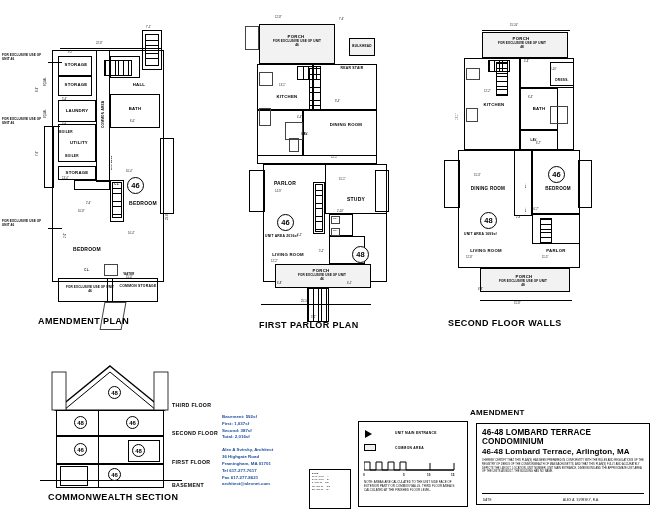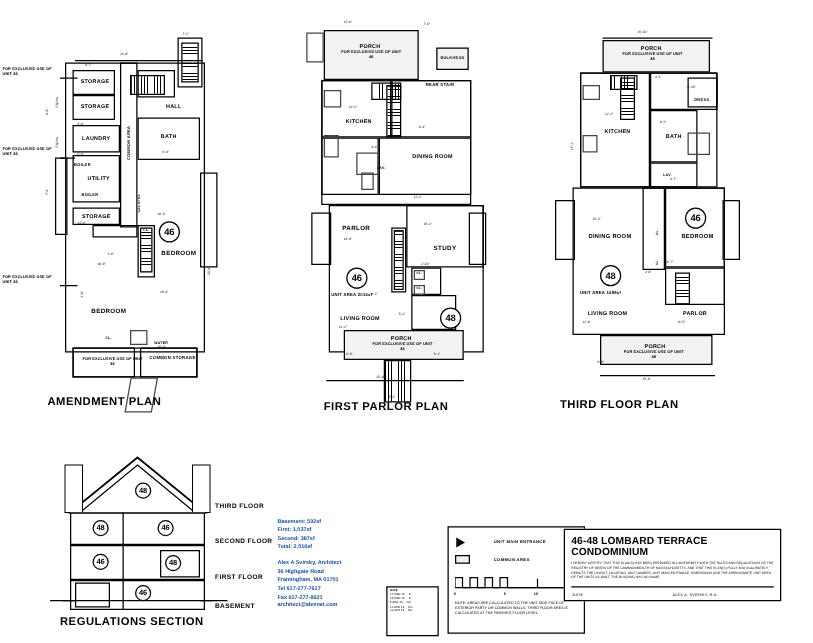--- a/index.html
+++ b/index.html
@@ -281,21 +281,21 @@
     <div class="dim abs" style="left:104px;top:122px;">6'-7"</div>
     <div class="dim abs" style="left:42px;top:154px;">15'-3"</div>
     <div class="dim abs" style="left:100px;top:188px;">16'-7"</div>
     <div class="dim abs" style="left:84px;top:196px;">2'-8"</div>
     <div class="dim abs" style="left:34px;top:236px;">12'-8"</div>
     <div class="dim abs" style="left:110px;top:236px;">11'-5"</div>
     <div class="dim abs" style="left:46px;top:268px;">6'-8"</div>
     <div class="dim abs" style="left:82px;top:282px;">15'-8"</div>
     <div class="lead" style="left:48px;top:280px;width:92px;"></div>
 
-    <div class="ttl abs" style="left:16px;top:298px;">THIRD FLOOR PLAN</div>
+    <div class="ttl abs" style="left:16px;top:298px;">SECOND FLOOR WALLS</div>
   </div>
 
   <div class="abs" style="left:40px;top:360px;width:200px;height:150px;">
 
     <svg width="120" height="54" style="position:absolute;left:10px;top:4px;">
       <polygon points="60,2 114,46 6,46" fill="#fff" stroke="#000" stroke-width="1.4"></polygon>
       <polygon points="60,8 106,46 14,46" fill="#fff" stroke="#000" stroke-width="1"></polygon>
       <rect x="2" y="8" width="14" height="38" fill="#fff" stroke="#000" stroke-width=".8"></rect>
       <rect x="104" y="8" width="14" height="38" fill="#fff" stroke="#000" stroke-width=".8"></rect>
     </svg>
@@ -316,21 +316,21 @@
     <div class="unit sm" style="left:86px;top:56px;">46</div>
     <div class="unit sm" style="left:34px;top:83px;">46</div>
     <div class="unit sm" style="left:92px;top:84px;">48</div>
     <div class="unit sm" style="left:68px;top:108px;">46</div>
 
     <div class="flrlbl" style="left:132px;top:42px;">THIRD FLOOR</div>
     <div class="flrlbl" style="left:132px;top:70px;">SECOND FLOOR</div>
     <div class="flrlbl" style="left:132px;top:99px;">FIRST FLOOR</div>
     <div class="flrlbl" style="left:132px;top:122px;">BASEMENT</div>
 
-    <div class="ttl abs" style="left:8px;top:132px;">REGULATIONS SECTION</div>
+    <div class="ttl abs" style="left:8px;top:132px;">COMMONWEALTH SECTION</div>
   </div>
 
   <div class="abs" style="left:222px;top:414px;width:110px;">
     <div class="archtext">
       <span class="blk">Basement: 592sf</span>
       <span class="blk">First: 1,037sf</span>
       <span class="blk">Second: 387sf</span>
       <span class="blk">Total: 2,016sf</span>
     </div>
     <div class="archtext" style="margin-top:6px;">
@@ -387,24 +387,28 @@
       <line x1="90" y1="10" x2="90" y2="3" stroke="#000" stroke-width="1"></line>
     </svg>
     <div class="scale-num abs" style="left:4px;top:51px;">0</div>
     <div class="scale-num abs" style="left:44px;top:51px;">5</div>
     <div class="scale-num abs" style="left:68px;top:51px;">10</div>
     <div class="scale-num abs" style="left:92px;top:51px;">15</div>
 
     <div class="note abs" style="left:5px;top:59px;width:100px;">NOTE:   AREAS ARE CALCULATED TO THE UNIT SIDE FACE OF EXTERIOR PARTY OR COMMON WALLS. THIRD FLOOR AREA IS CALCULATED AT THE FINISHED FLOOR LEVEL.</div>
   </div>
 
-
-  <div class="amendbox" style="left:451px;top:423px;width:174px;height:58px;">
+  <div class="abs" style="left:470px;top:408px;width:172px;">
+    <div class="amend-label">AMENDMENT</div>
+  </div>
+
+  <div class="amendbox" style="left:476px;top:423px;width:174px;height:82px;">
     <div style="padding:4px 5px 0 5px;">
       <div class="amend-h1">46-48 LOMBARD TERRACE CONDOMINIUM</div>
+      <div class="amend-h2" style="margin-top:1px;">46-48 Lombard Terrace, Arlington, MA</div>
       <div class="cert" style="margin-top:3px;">I HEREBY CERTIFY THAT THIS PLAN(S) HAS BEEN PREPARED IN CONFORMITY WITH THE RULES AND REGULATIONS OF THE REGISTRY OF DEEDS OF THE COMMONWEALTH OF MASSACHUSETTS, AND THAT THIS PLAN(S) FULLY AND ACCURATELY DEPICTS THE LAYOUT, LOCATION, UNIT NUMBER, UNIT MAIN ENTRANCE, DIMENSIONS AND THE APPROXIMATE UNIT AREA OF THE UNITS AS BUILT.   THE BUILDING HAS NO NAME.</div>
     </div>
     <div style="position:absolute;left:5px;right:5px;bottom:10px;border-top:.8px solid #000;"></div>
     <div class="sigrow" style="position:absolute;left:6px;bottom:2px;">DATE</div>
     <div class="sigrow" style="position:absolute;left:86px;bottom:2px;">ALEX A. SVIRSKY, R.A.</div>
   </div>
 
 </div>
 
 </body></html>

